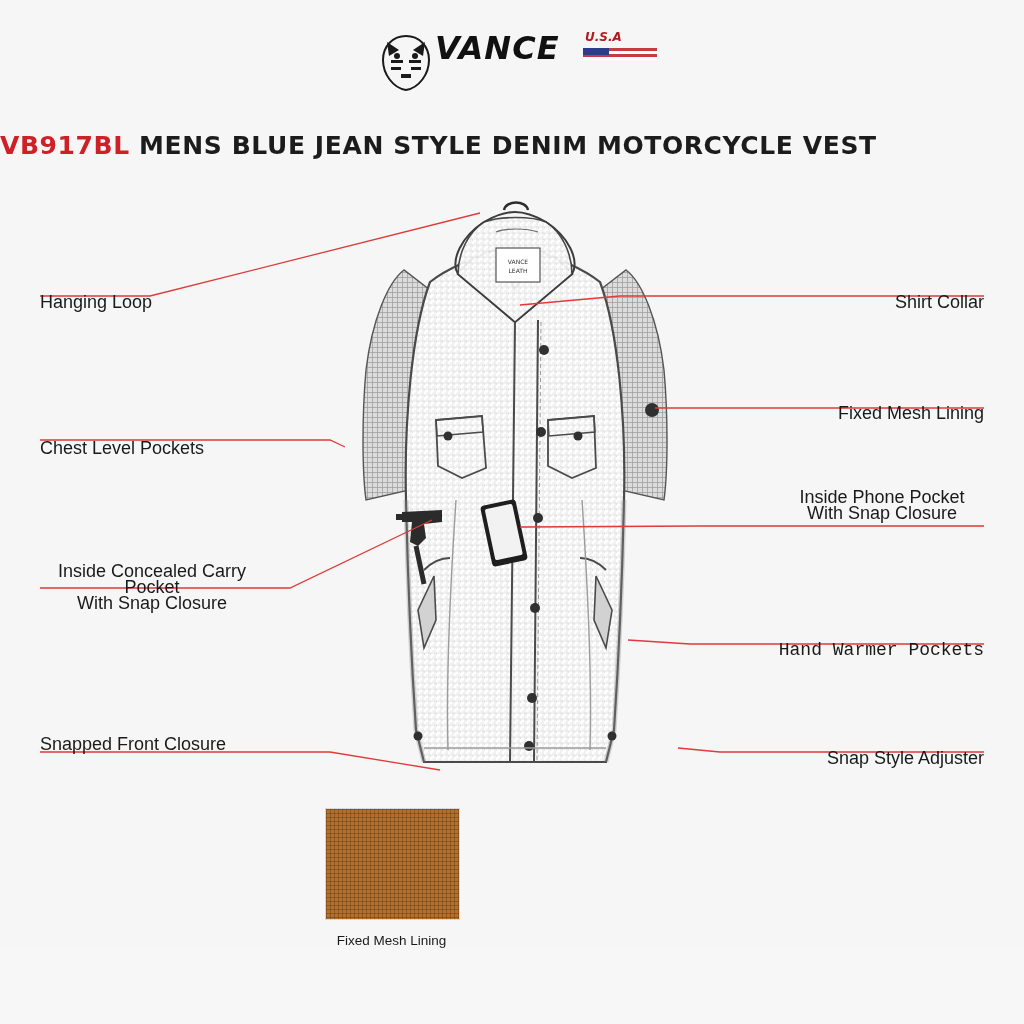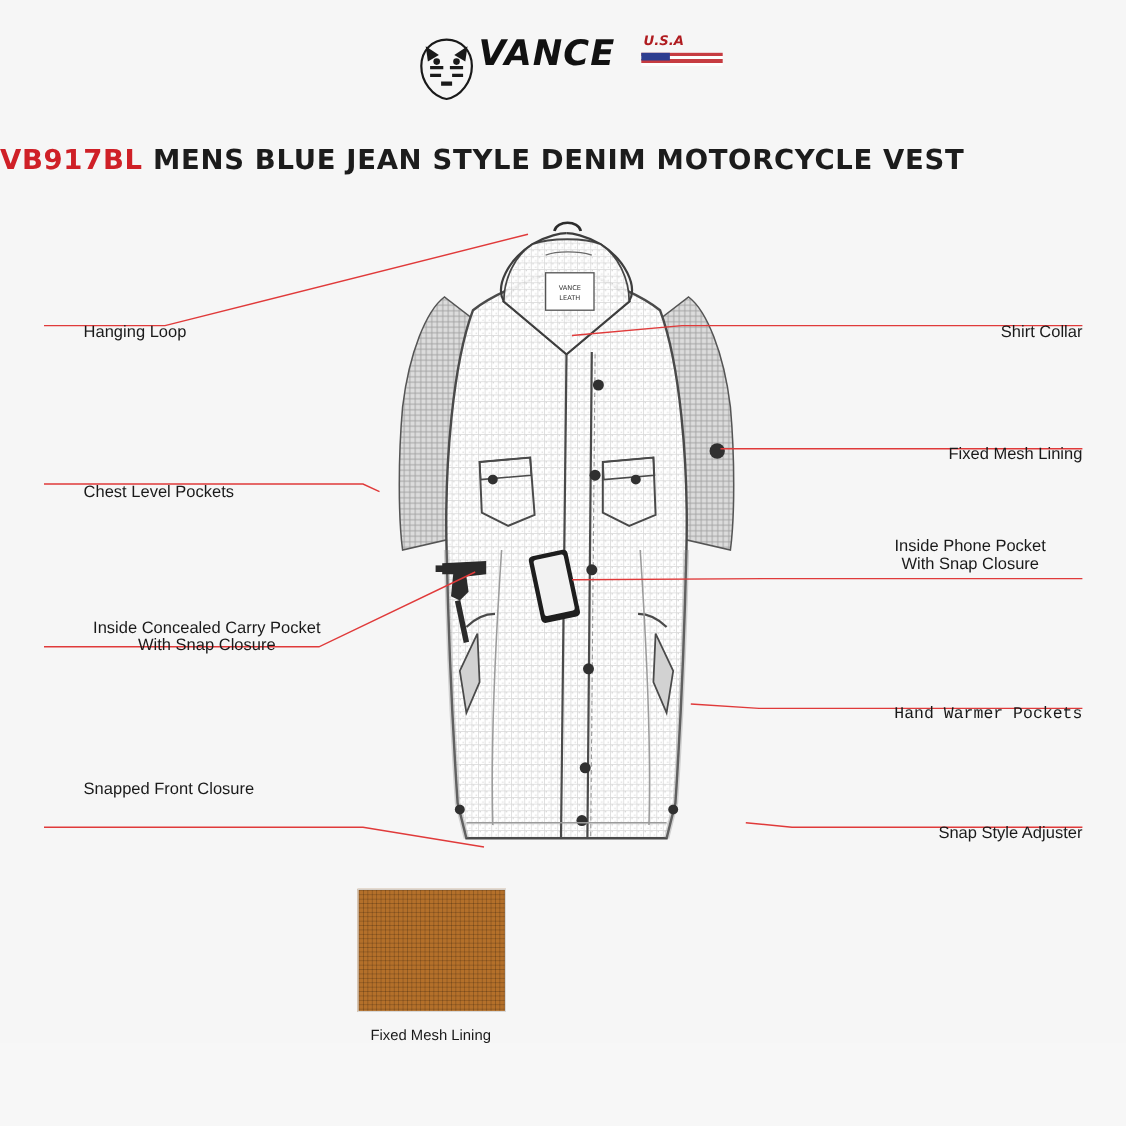--- a/index.html
+++ b/index.html
@@ -126,25 +126,24 @@
     top: 170px;
     width: 430px;
     height: 640px;
   }
   .vest-svg { display:block; }
 
   
   .label {
     position: absolute;
     font-family: "Liberation Sans", sans-serif;
-    font-size: 15px;
+    font-size: 18px;
     color: #1a1a1a;
     line-height: 16px;
     white-space: pre-line;
-    margin-left: 36px;
   }
   .label.left  { text-align: left; }
   .label.right { text-align: right; }
   .label.center{ text-align: center; }
 
   
   .leaders {
     position: absolute;
     left: 0; top: 0;
     width: 1024px; height: 1024px;
@@ -339,21 +338,21 @@
     </g>
   </svg>
 
   <div class="label left" style="left:40px; top:294px;">Hanging Loop</div>
 
   <div class="label left" style="left:40px; top:440px;">Chest Level Pockets</div>
 
   <div class="label center" style="left:32px; top:563px; width:240px;">Inside Concealed Carry Pocket
 With Snap Closure</div>
 
-  <div class="label left" style="left:40px; top:710px;">Snapped Front Closure</div>
+  <div class="label left" style="left:40px; top:736px;">Snapped Front Closure</div>
 
   <div class="label right" style="right:40px; top:294px;">Shirt  Collar</div>
 
   <div class="label right" style="right:40px; top:405px;">Fixed Mesh Lining</div>
 
   <div class="label center" style="right:32px; top:489px; width:220px;">Inside Phone Pocket
 With Snap Closure</div>
 
   <div class="label right" style="right:40px; top:642px;font-family:Liberation Mono, monospace;">Hand Warmer Pockets</div>
 

